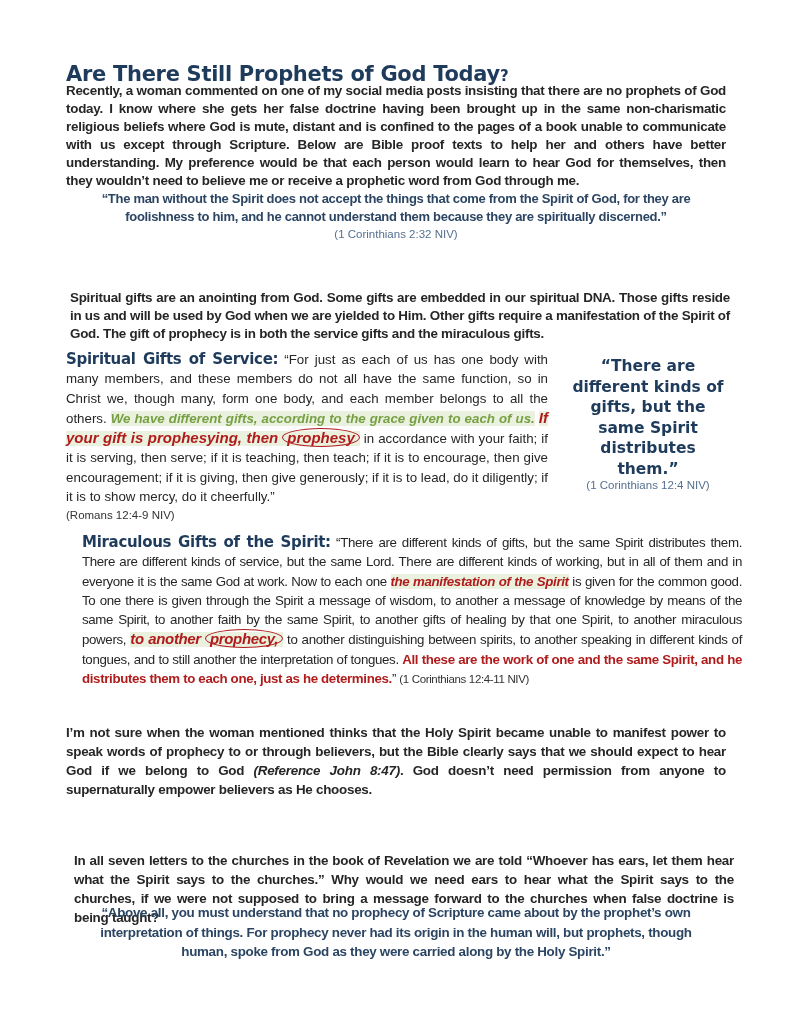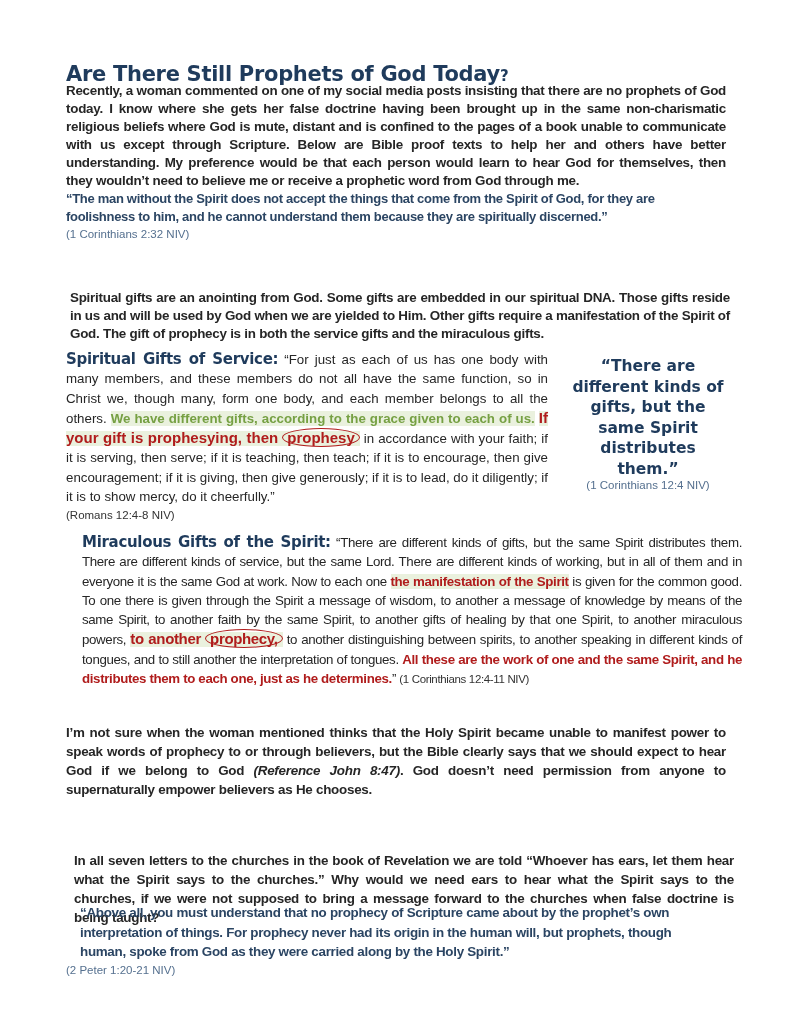--- a/index.html
+++ b/index.html
@@ -4,29 +4,29 @@
 <style>
   html, body { margin: 0; padding: 0; background: #ffffff; }
   body { width: 791px; height: 1023px; position: relative; overflow: hidden;
          font-family: "Liberation Sans Narrow", "Liberation Sans", sans-serif; color: #222; }
   .title { position: absolute; left: 66px; top: 48px; font-family: "DejaVu Sans", sans-serif;
            font-weight: bold; font-size: 21px; color: #1f3b5c; letter-spacing: -0.3px; white-space: nowrap; }
   .title .q { font-size: 15px; }
   .para { position: absolute; left: 66px; width: 660px; font-size: 13.4px; line-height: 18px;
           text-align: justify; color: #262626; font-family: "Liberation Sans", sans-serif;
           letter-spacing: -0.25px; font-weight: bold; }
-  .quote-block { position: absolute; left: 66px; width: 660px; color: #2b4563;
+  .quote-block { position: absolute; left: 66px; width: 660px; text-align: center; color: #2b4563;
                  font-family: "Liberation Sans", sans-serif; }
   .quote-text { font-weight: bold; font-size: 13px; line-height: 18px; letter-spacing: -0.3px; }
   .quote-ref { font-size: 11.5px; color: #55708f; line-height: 16px; }
   .section { position: absolute; left: 66px; font-family: "Liberation Sans", sans-serif;
              font-size: 13.3px; line-height: 19.5px; color: #262626; text-align: justify; }
   .sec-head { font-family: "DejaVu Sans", sans-serif; font-weight: bold; color: #1f3b5c; font-size: 15px; letter-spacing: -0.3px; }
   .green { color: #76a043; font-weight: bold; }
-  .hl { background: #eaf1de; }
+  .hl { background: #eaf1de; font-style: italic; }
   .red-big { color: #b01c1c; font-weight: bold; font-size: 15px; }
   .red { color: #b01c1c; font-weight: bold; }
   .circled { border: 1.2px solid #b01c1c; border-radius: 50%; padding: 0 4px; }
   .ref-small { font-size: 11.5px; color: #333; }
   .sidebar { position: absolute; left: 568px; top: 356px; width: 160px; text-align: center; }
   .sidebar-quote { font-family: "DejaVu Sans", sans-serif; font-weight: bold; color: #1f3b5c;
                    font-size: 15.5px; line-height: 20.5px; }
   .sidebar-ref { font-family: "Liberation Sans", sans-serif; font-size: 11.5px; color: #55708f; }
   .mir { font-family: "Liberation Sans", sans-serif; letter-spacing: -0.35px; }
   i { font-style: italic; }
@@ -40,32 +40,31 @@
 
 <div class="quote-block" style="top:190px;">
   <div class="quote-text">“The man without the Spirit does not accept the things that come from the Spirit of God, for they are foolishness to him, and he cannot understand them because they are spiritually discerned.”</div>
   <div class="quote-ref">(1 Corinthians 2:32 NIV)</div>
 </div>
 
 <p class="para" style="top:285px; margin:4px;">Spiritual gifts are an anointing from God. Some gifts are embedded in our spiritual DNA. Those gifts reside in us and will be used by God when we are yielded to Him. Other gifts require a manifestation of the Spirit of God. The gift of prophecy is in both the service gifts and the miraculous gifts.</p>
 
 <div class="section" style="top:350px; width:482px; line-height:19.3px;">
   <span class="sec-head">Spiritual Gifts of Service</span><span class="sec-head">:</span><span> “For just as each of us has one body with many members, and these members do not all have the same function, so in Christ we, though many, form one body, and each member belongs to all the others. </span><span class="green hl">We have different gifts, according to the grace given to each of us.</span> <span class="hl"><span class="red-big">If your gift is prophesying, then</span> <span class="red-big circled">prophesy</span></span><span> in accordance with your faith; if it is serving, then serve; if it is teaching, then teach; if it is to encourage, then give encouragement; if it is giving, then give generously; if it is to lead, do it diligently; if it is to show mercy, do it cheerfully.”</span>
-  <div class="ref-small">(Romans 12:4-8 NIV)</div>
+  <div class="ref-small">(Romans 12:4-9 NIV)</div>
 </div>
 
 <div class="sidebar">
   <div class="sidebar-quote">“There are different kinds of gifts, but the same Spirit distributes them.”</div>
   <div class="sidebar-ref">(1 Corinthians 12:4 NIV)</div>
 </div>
 
 <div class="section mir" style="top:533px; width:660px; line-height:19.3px;margin-left:16px;">
   <span class="sec-head">Miraculous Gifts of the Spirit</span><span class="sec-head">:</span><span>  “There are different kinds of gifts, but the same Spirit distributes them. There are different kinds of service, but the same Lord. There are different kinds of working, but in all of them and in everyone it is the same God at work. Now to each one </span><span class="red hl">the manifestation of the Spirit</span><span> is given for the common good. To one there is given through the Spirit a message of wisdom, to another a message of knowledge by means of the same Spirit, to another faith by the same Spirit, to another gifts of healing by that one Spirit, to another miraculous powers, </span><span class="hl"><span class="red-big">to another</span> <span class="red-big circled">prophecy,</span></span><span> to another distinguishing between spirits, to another speaking in different kinds of tongues, and to still another the interpretation of tongues. </span><span class="red">All these are the work of one and the same Spirit, and he distributes them to each one, just as he determines.</span><span>” </span><span class="ref-small">(1 Corinthians 12:4-11 NIV)</span>
 </div>
 
 <p class="para" style="top:723px; margin:0; line-height:19px;"><span>I’m not sure when the woman mentioned thinks that the Holy Spirit became unable to manifest power to speak words of prophecy to or through believers, but the Bible clearly says that we should expect to hear God if we belong to God </span><i>(Reference John 8:47)</i><span>. God doesn’t need permission from anyone to supernaturally empower believers as He chooses.</span></p>
 
 <p class="para" style="top:843px; margin:8px; line-height:19px;">In all seven letters to the churches in the book of Revelation we are told “Whoever has ears, let them hear what the Spirit says to the churches.” Why would we need ears to hear what the Spirit says to the churches, if we were not supposed to bring a message forward to the churches when false doctrine is being taught?</p>
 
 <div class="quote-block" style="top:903px;">
   <div class="quote-text" style="font-size:13.4px; line-height:19.5px; padding:0 14px;">“Above all, you must understand that no prophecy of Scripture came about by the prophet’s own interpretation of things. For prophecy never had its origin in the human will, but prophets, though human, spoke from God as they were carried along by the Holy Spirit.”</div>
-  <div class="quote-ref">(2 Peter 1:20-21 NIV)</div>
 </div>
 
 </body></html>

